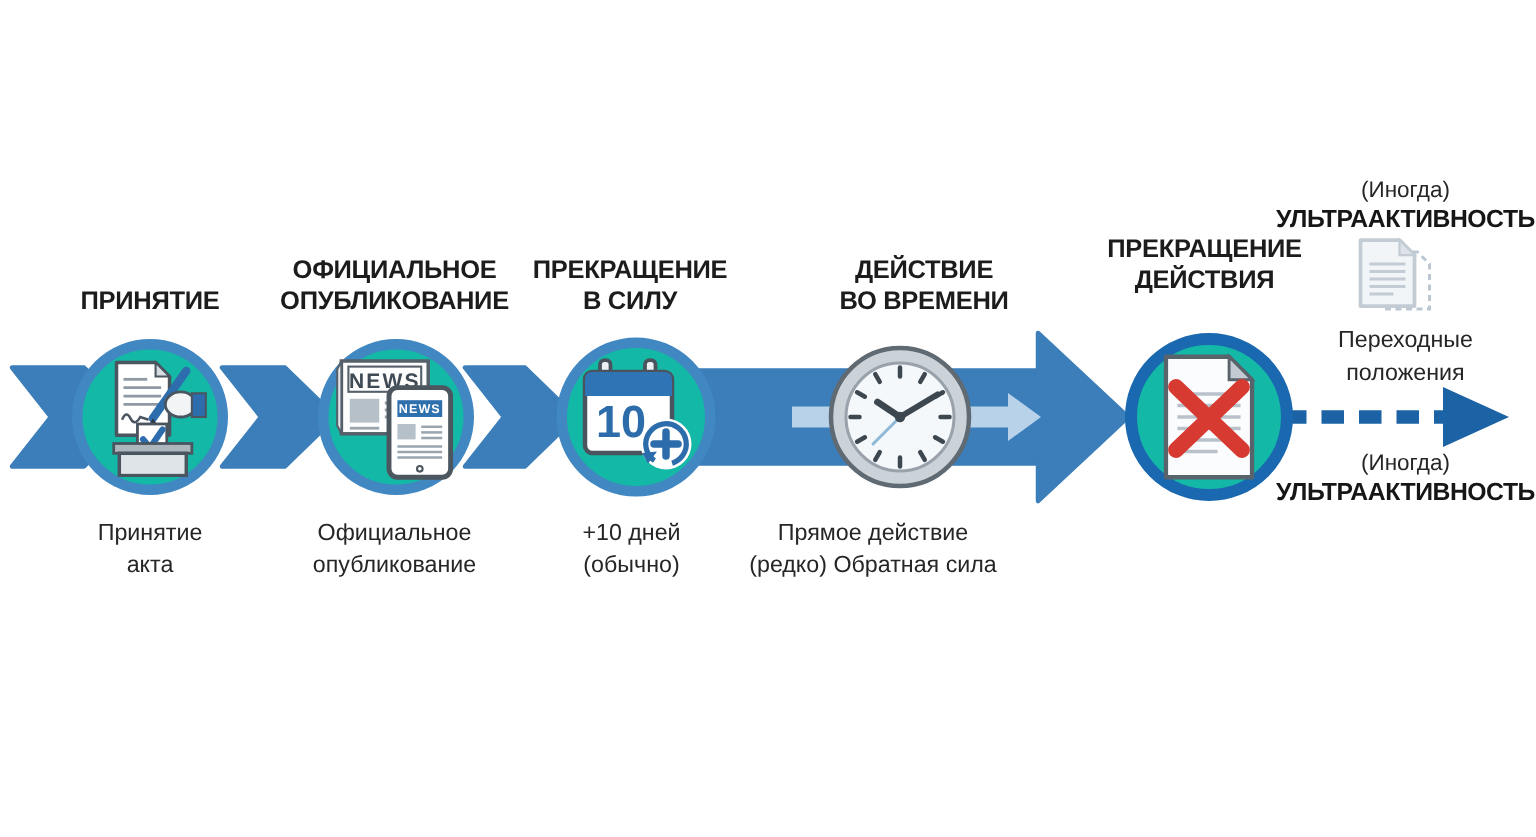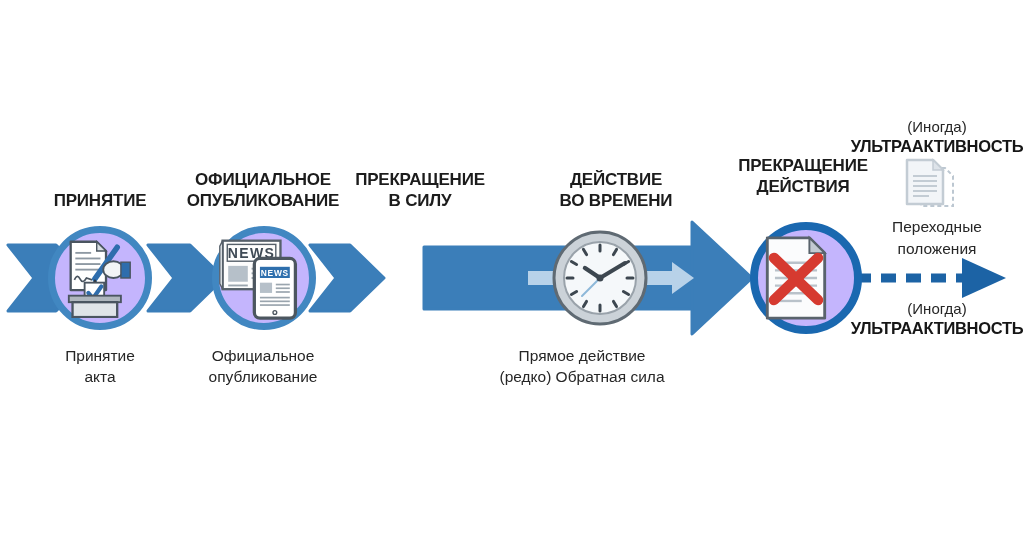--- a/index.html
+++ b/index.html
@@ -1,20 +1,20 @@
 <!DOCTYPE html>
 <html><head>
 <meta charset="utf-8">
 <style>
   html,body{margin:0;padding:0;background:#ffffff;}
   .canvas{position:relative;width:1024px;height:558px;background:#ffffff;overflow:hidden;
           font-family:"Liberation Sans","DejaVu Sans",sans-serif;}
   .bg-svg{position:absolute;left:0;top:0;z-index:1;}
-  .circle{position:absolute;z-index:2;background:#c4b5fd;border-radius:50%;
-          display:flex;align-items:center;box-sizing:border-box;}
+  .circle{position:absolute;z-index:2;background:#14b8a6;border-radius:50%;
+          display:flex;align-items:center;justify-content:center;box-sizing:border-box;}
   .ring-std{border:7px solid #4187c1;}
   .ring-dark{border:8px solid #1a68b0;}
   .stage-title{position:absolute;z-index:3;font-weight:bold;font-size:17px;line-height:21px;
                color:#1c1c1c;text-align:center;white-space:pre-line;width:210px;letter-spacing:-0.2px;}
   .stage-caption{position:absolute;z-index:3;font-size:15.5px;line-height:21px;color:#262626;
                  text-align:center;white-space:pre-line;width:220px;top:345px;}
   .ann{position:absolute;z-index:3;width:190px;text-align:center;}
   .ann-prefix{font-size:15px;line-height:19px;color:#262626;}
   .ann-label{font-weight:bold;font-size:16.5px;line-height:21px;color:#161616;letter-spacing:-0.3px;}
   .trans-caption{position:absolute;z-index:3;width:190px;text-align:center;font-size:15.5px;
@@ -124,20 +124,36 @@
         <line x1="60" y1="56" x2="75" y2="56"></line>
         <line x1="60" y1="60" x2="75" y2="60"></line>
         <line x1="43" y1="66" x2="75" y2="66"></line>
         <line x1="43" y1="70" x2="75" y2="70"></line>
         <line x1="43" y1="74" x2="75" y2="74"></line>
       </g>
       <circle cx="59" cy="82" r="2" fill="none" stroke="#4c565f" stroke-width="1.5"></circle>
     </svg>
   </div>
 
+  <div class="circle ring-std" style="left:371px;top:225px;width:106px;height:106px;">
+    <svg width="80" height="80" viewBox="0 0 80 80">
+      <rect x="16" y="2" width="7" height="14" rx="3" fill="#eef1f4" stroke="#4a545e" stroke-width="2.5"></rect>
+      <rect x="46" y="2" width="7" height="14" rx="3" fill="#eef1f4" stroke="#4a545e" stroke-width="2.5"></rect>
+      <rect x="6" y="10" width="58" height="54" rx="5" fill="#ffffff" stroke="#4a545e" stroke-width="3"></rect>
+      <path d="M6,15 q0,-5 5,-5 h48 q5,0 5,5 v11 h-58 z" fill="#2f74b4"></path>
+      <text x="30" y="53" text-anchor="middle" font-size="30" font-weight="bold" fill="#2c6cab">10</text>
+      <circle cx="60" cy="58" r="17" fill="#ffffff"></circle>
+      <circle cx="60" cy="58" r="13.5" fill="none" stroke="#2c6cab" stroke-width="3.5" stroke-dasharray="72 13" transform="rotate(125 60 58)"></circle>
+      <path d="M44,64 l10,-1 l-6,8 z" fill="#2c6cab"></path>
+      <g stroke="#2c6cab" stroke-width="5" stroke-linecap="round">
+        <line x1="52" y1="58" x2="68" y2="58"></line>
+        <line x1="60" y1="50" x2="60" y2="66"></line>
+      </g>
+    </svg>
+  </div>
 
   <div class="circle ring-dark" style="left:750px;top:222px;width:112px;height:112px;">
     <svg width="76" height="88" viewBox="0 0 76 92">
       <path d="M8,4 h44 l16,16 v68 h-60 z" fill="#fbfcfd" stroke="#59636c" stroke-width="3" stroke-linejoin="round"></path>
       <path d="M52,4 v16 h16 z" fill="#c3cad1" stroke="#59636c" stroke-width="2"></path>
       <g stroke="#b9c2ca" stroke-width="2.5">
         <line x1="16" y1="30" x2="60" y2="30"></line>
         <line x1="16" y1="38" x2="60" y2="38"></line>
         <line x1="16" y1="46" x2="60" y2="46"></line>
         <line x1="16" y1="54" x2="60" y2="54"></line>
@@ -148,20 +164,22 @@
         <line x1="15" y1="25" x2="61" y2="69"></line>
         <line x1="61" y1="25" x2="15" y2="69"></line>
       </g>
     </svg>
   </div>
 
   <div class="stage-caption" style="left:-10px;">Принятие
 акта</div>
   <div class="stage-caption" style="left:153px;">Официальное
 опубликование</div>
+  <div class="stage-caption" style="left:311px;">+10 дней
+(обычно)</div>
   <div class="stage-caption" style="left:472px;">Прямое действие
 (редко) Обратная сила</div>
 
   <div class="ann" style="left:842px;top:117px;">
     <div class="ann-prefix">(Иногда)</div>
     <div class="ann-label">УЛЬТРААКТИВНОСТЬ</div>
   </div>
 
   <svg class="icon-abs" style="left:903px;top:158px;" width="60" height="56" viewBox="0 0 60 56">
     <path d="M18,10 h24 l8,8 v30 h-32 z" fill="none" stroke="#bcc7d1" stroke-width="2" stroke-dasharray="4 3"></path>

